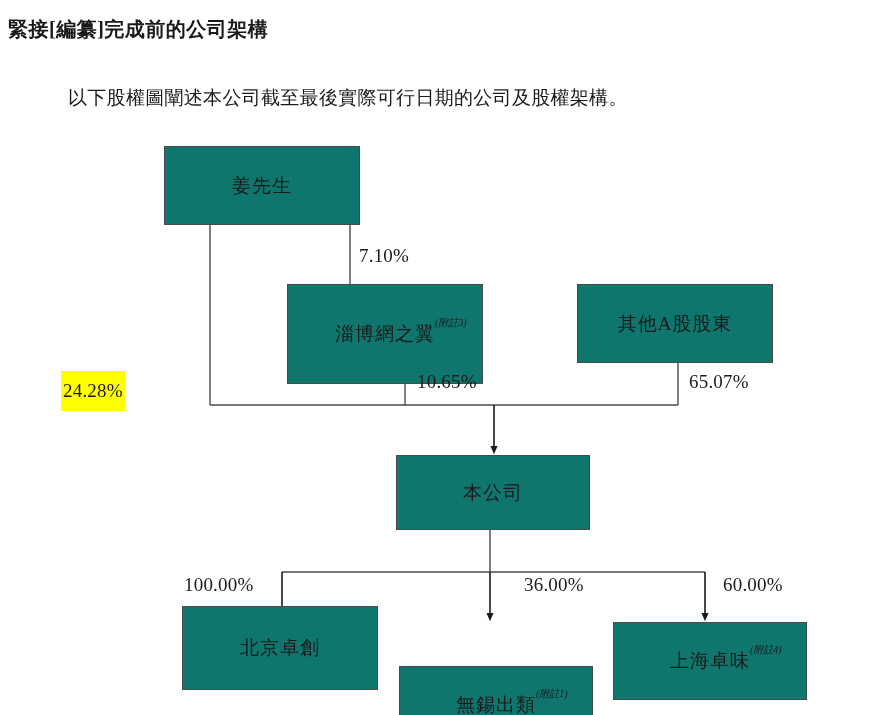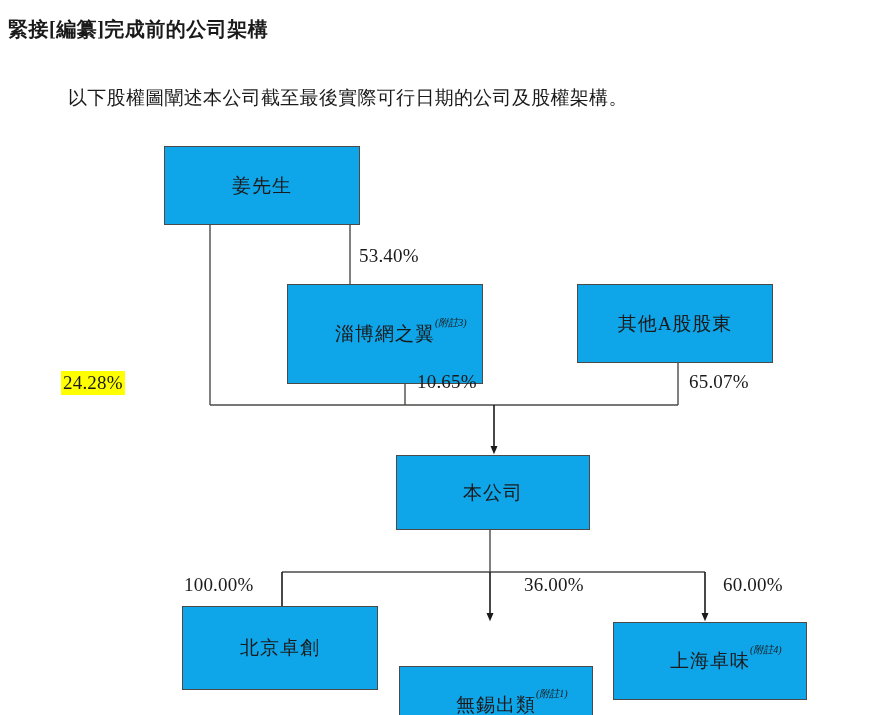--- a/index.html
+++ b/index.html
@@ -49,21 +49,21 @@
     top: 0;
     width: 890px;
     height: 715px;
   }
 
   
   .node-box {
     position: absolute;
     box-sizing: border-box;
     border: 1px solid #4a4a48;
-    background: #0ea5e9;
+    background: #0f766e;
     display: flex;
     align-items: center;
     justify-content: center;
   }
   .node-label {
     font-size: 19px;
     letter-spacing: 1px;
     white-space: nowrap;
     position: relative;
     display: inline-block;
@@ -89,21 +89,21 @@
 
   
   .pct-label {
     position: absolute;
     font-size: 19px;
     white-space: nowrap;
     letter-spacing: 0.2px;
   }
   .pct-label.highlight {
     background: #ffff00;
-    padding: 1px 2px;
+    padding: 9px 2px;
   }
 
   .pct-9174  { left: 359px; top: 245px; }
   .pct-2428  { left: 61px;  top: 371px; }
   .pct-1065  { left: 417px; top: 371px; }
   .pct-6507  { left: 689px; top: 371px; }
   .pct-10000 { left: 184px; top: 574px; }
   .pct-3600  { left: 524px; top: 574px; }
   .pct-6000  { left: 723px; top: 574px; }
 </style>
@@ -200,21 +200,21 @@
     </span>
   </div>
 
   <div class="node-box box-shanghai">
     <span class="node-label">
       <span>上海卓味</span>
       <sup class="node-note">(附註4)</sup>
     </span>
   </div>
 
-  <div class="pct-label pct-9174">53.40%</div>
+  <div class="pct-label pct-9174">7.10%</div>
 
   <div class="pct-label pct-2428 highlight">24.28%</div>
 
   <div class="pct-label pct-1065">10.65%</div>
 
   <div class="pct-label pct-6507">65.07%</div>
 
   <div class="pct-label pct-10000">100.00%</div>
 
   <div class="pct-label pct-3600">36.00%</div>

